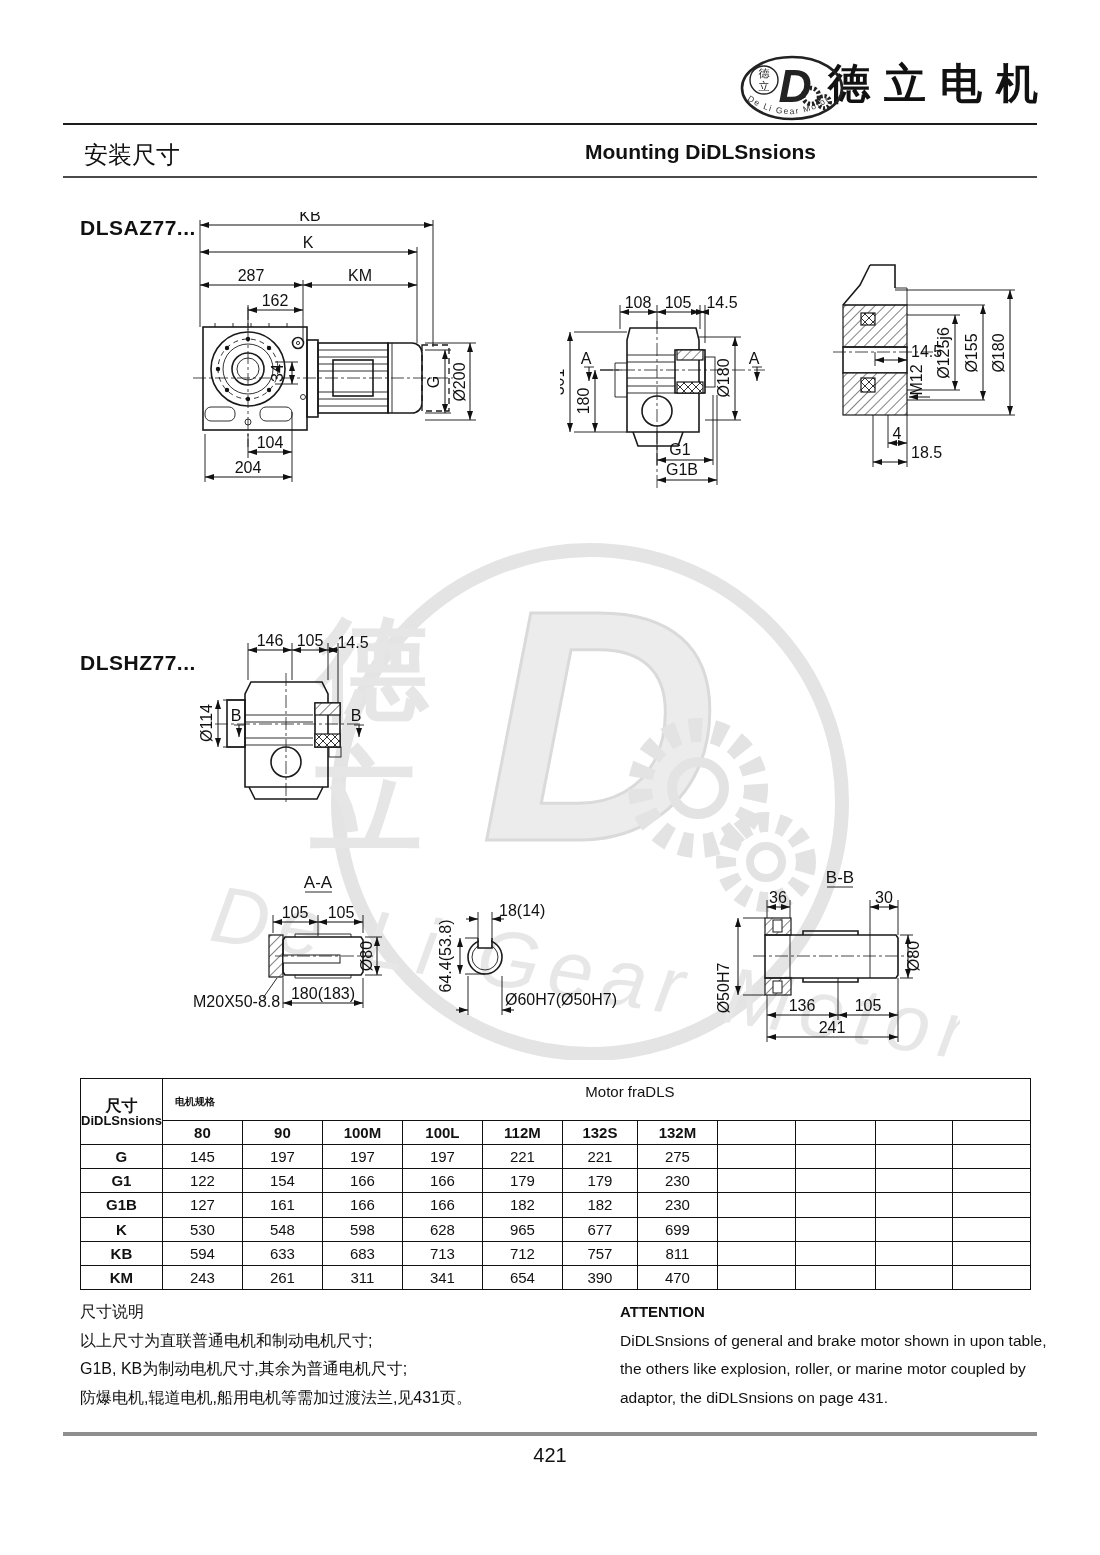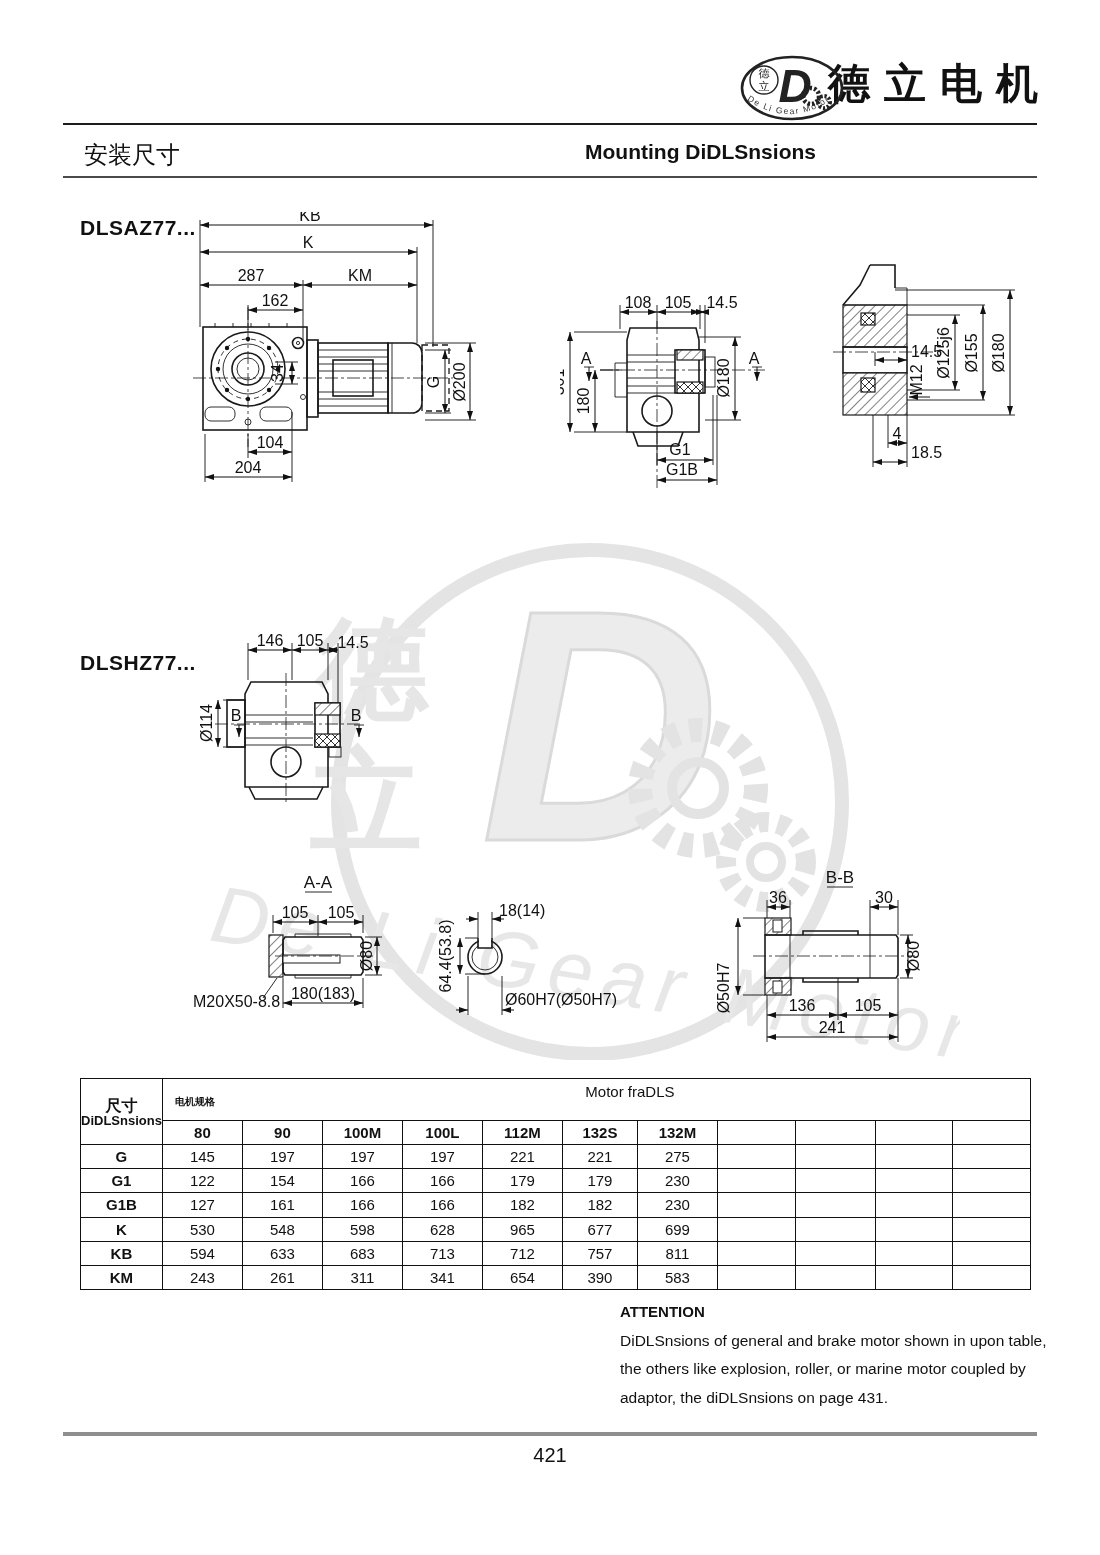--- a/index.html
+++ b/index.html
@@ -501,29 +501,35 @@
           <td></td>
         </tr>
         <tr>
           <th>KM</th>
           <td>243</td>
           <td>261</td>
           <td>311</td>
           <td>341</td>
           <td>654</td>
           <td>390</td>
-          <td>583</td>
+          <td>470</td>
           <td></td>
           <td></td>
           <td></td>
           <td></td>
         </tr>
       </tbody>
   </table>
 
+  <div class="noteblock topz" id="note-left" style="left:80px;top:1298px;width:520px">
+    <div class="nt">尺寸说明</div>
+    <div>以上尺寸为直联普通电机和制动电机尺寸;</div>
+    <div>G1B, KB为制动电机尺寸,其余为普通电机尺寸;</div>
+    <div>防爆电机,辊道电机,船用电机等需加过渡法兰,见431页。</div>
+  </div>
   <div class="noteblock topz" id="note-right" style="left:620px;top:1298px;width:430px">
     <div class="nt">ATTENTION</div>
     <div>DiDLSnsions of general and brake motor shown in upon table,</div>
     <div>the others like explosion, roller, or marine motor coupled by</div>
     <div>adaptor, the diDLSnsions on page 431.</div>
   </div>
 
   <div id="footer-line"></div>
   <div id="page-num">421</div>
 

